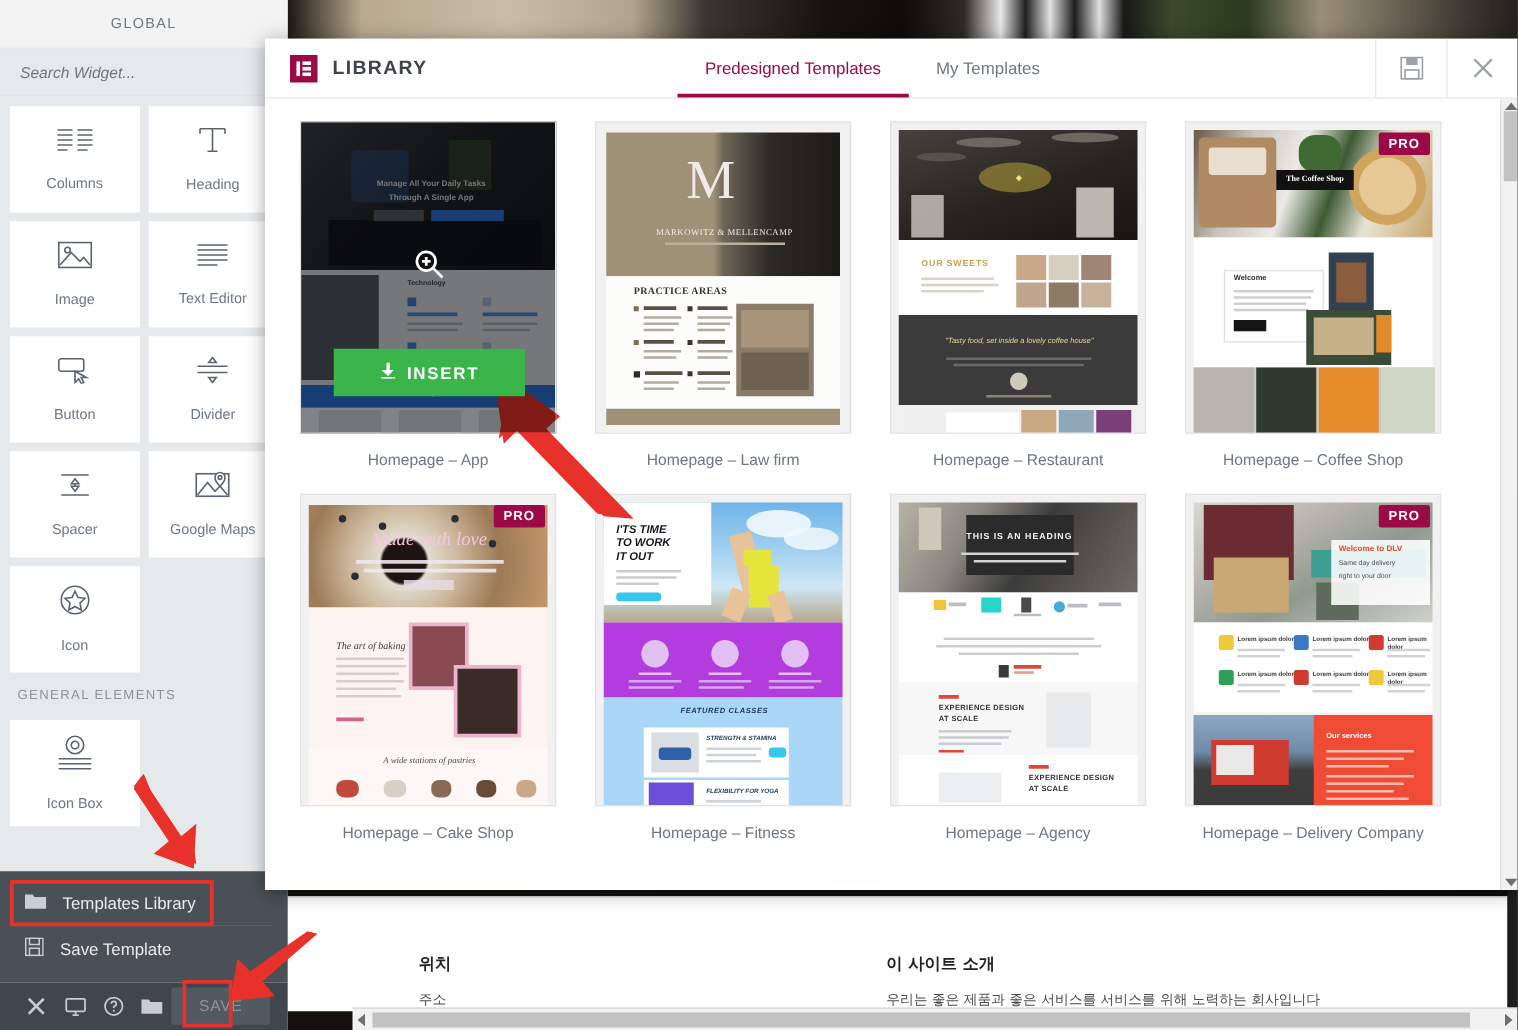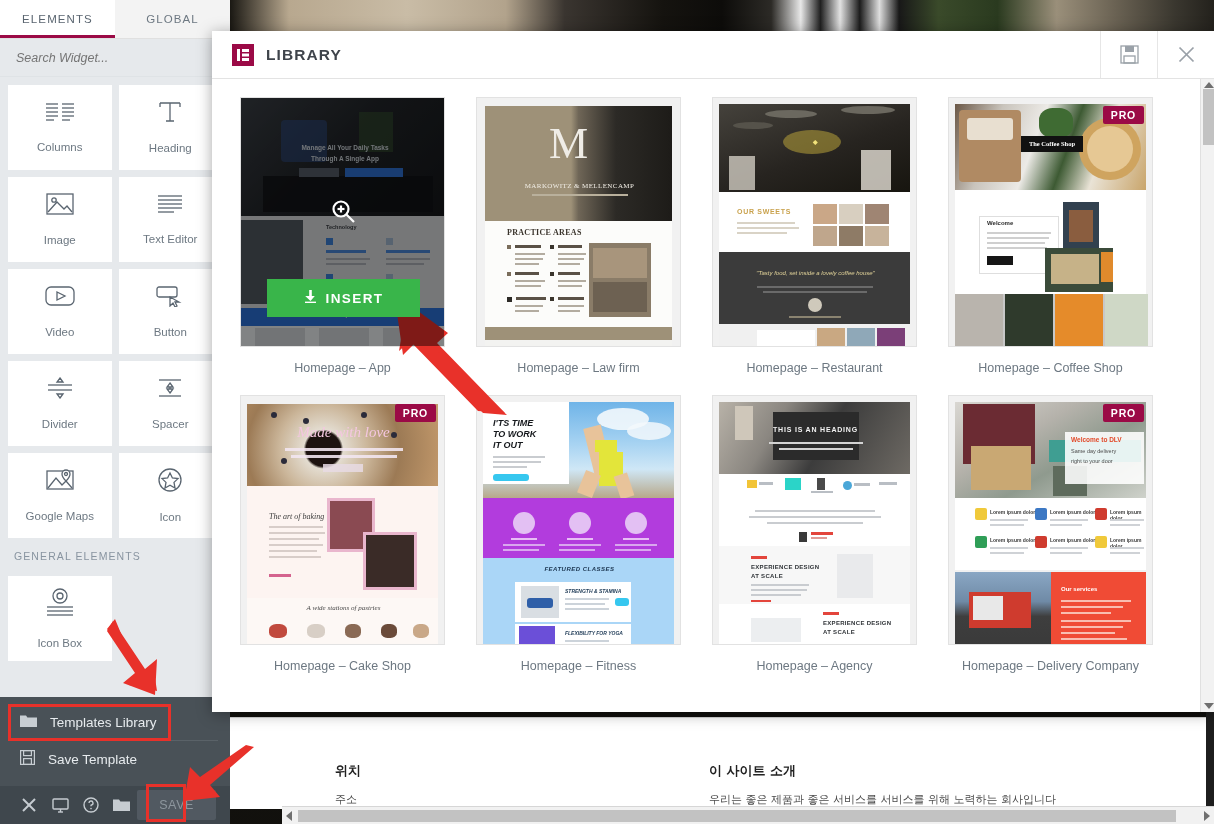--- a/index.html
+++ b/index.html
@@ -248,23 +248,20 @@
     <div class="track"></div>
     <div class="thumb"></div>
     <span class="arr l"></span>
     <span class="arr r"></span>
   </div>
 
   <div class="panel">
 
 
     <div class="tabs">
-      <div class="tab active">
-        <span>ELEMENTS</span>
-      </div>
       <div class="tab">
         <span>GLOBAL</span>
       </div>
     </div>
 
     <div class="search">
       <input placeholder="Search Widget..." style="">
     </div>
 
     <div class="widget-grid">
@@ -314,29 +311,20 @@
             <line x1="1" y1="2" x2="25" y2="2"></line>
               <line x1="1" y1="6" x2="25" y2="6"></line>
               <line x1="1" y1="10" x2="25" y2="10"></line>
               <line x1="1" y1="14" x2="25" y2="14"></line>
               <line x1="1" y1="18" x2="17" y2="18"></line>
           </svg>
         </span>
         <span class="wname">Text Editor</span>
       </div>
 
-      <div class="widget">
-        <span>
-          <svg width="30" height="22" viewBox="0 0 30 22" fill="none" stroke="#5a6570" stroke-width="1.3">
-            <rect x="1" y="2" width="28" height="18" rx="5"></rect>
-              <path d="M12 7 L20 11 L12 15 Z"></path>
-          </svg>
-        </span>
-        <span class="wname">Video</span>
-      </div>
 
       <div class="widget">
         <span>
           <svg width="28" height="22" viewBox="0 0 28 22" fill="none" stroke="#5a6570" stroke-width="1.3">
             <rect x="1" y="2" width="20" height="10" rx="2"></rect>
               <path d="M14 12 L14 21 L17 18 L19 22 L21 21 L19 17 L23 17 Z"></path>
           </svg>
         </span>
         <span class="wname">Button</span>
       </div>
@@ -470,20 +458,28 @@
           <svg width="12" height="12" viewBox="0 0 12 12" fill="#fff">
               <rect x="0" y="0" width="3" height="12"></rect>
               <rect x="5" y="0" width="7" height="3"></rect>
               <rect x="5" y="4.5" width="7" height="3"></rect>
               <rect x="5" y="9" width="7" height="3"></rect>
             </svg>
         </div>
         <div class="lib-title">LIBRARY</div>
       </div>
 
+      <div class="mh-tabs">
+        <div class="mtab active">
+          <span>Predesigned Templates</span>
+        </div>
+        <div class="mtab">
+          <span>My Templates</span>
+        </div>
+      </div>
 
       <div class="mh-right">
         <div class="mh-btn">
           <svg width="19" height="19" viewBox="0 0 19 19" fill="none" stroke="#9aa1a8" stroke-width="1.3">
             <rect x="1" y="1" width="17" height="17"></rect>
               <rect x="5" y="1" width="9" height="6" fill="#9aa1a8" stroke="none"></rect>
               <rect x="4" y="11" width="11" height="7"></rect>
           </svg>
         </div>
         <div class="mh-btn">

